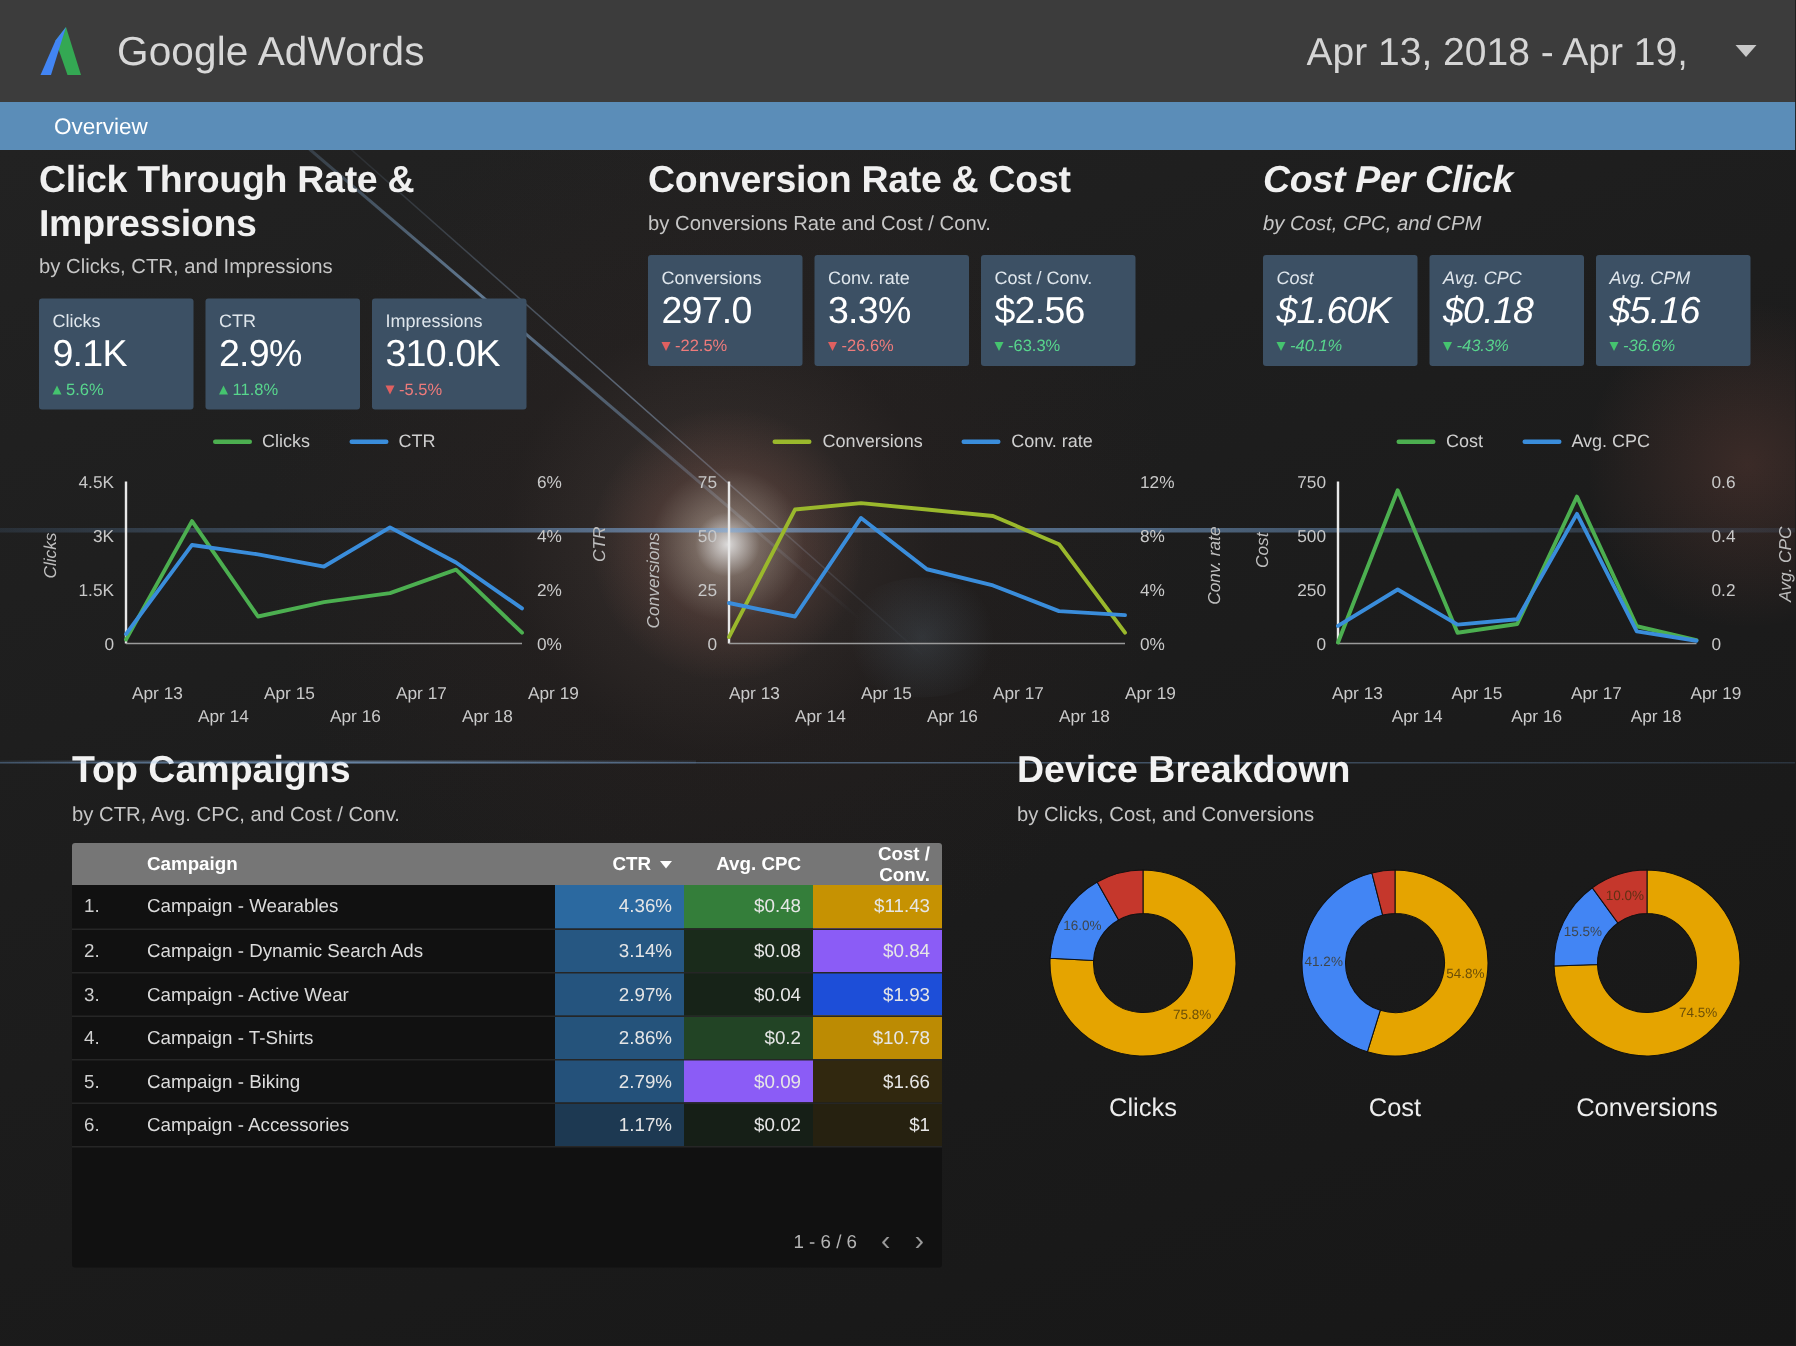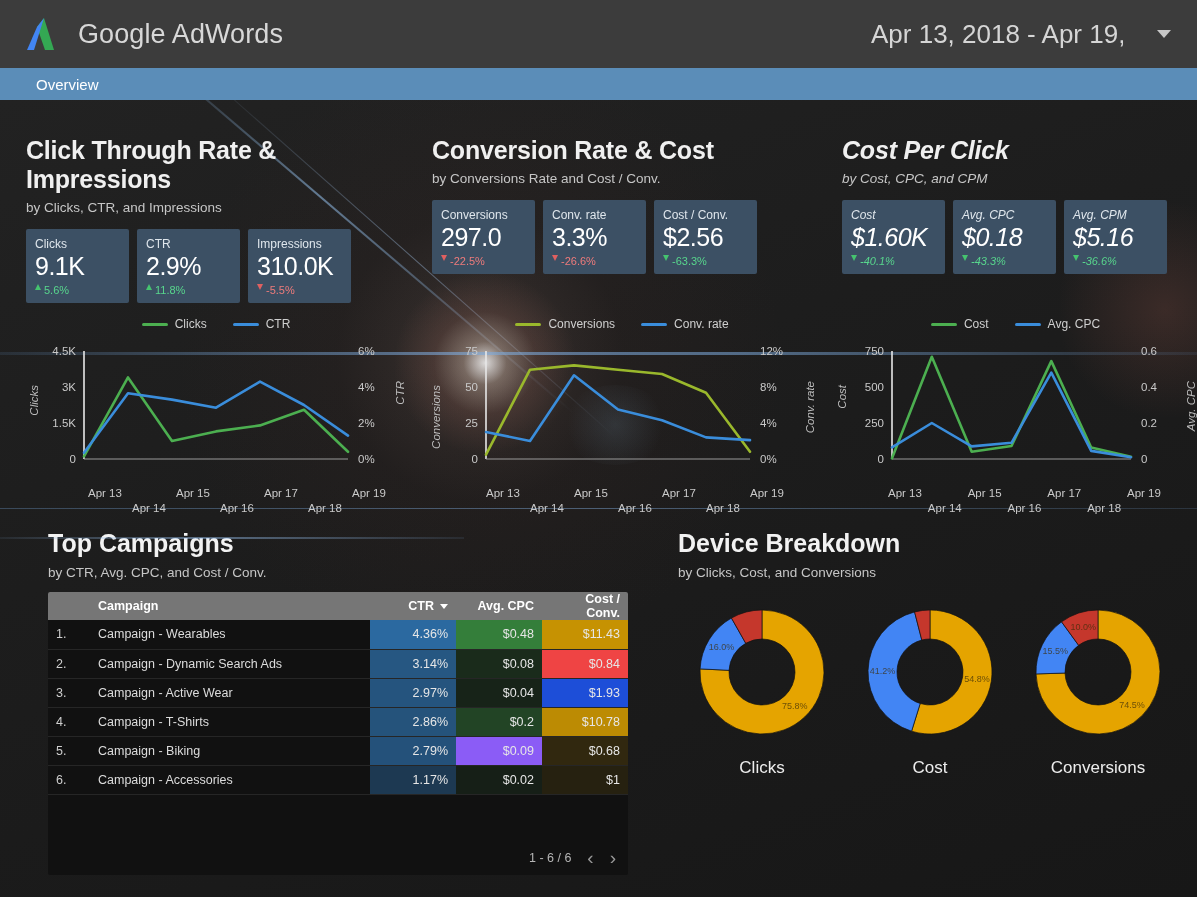--- a/index.html
+++ b/index.html
@@ -35,32 +35,32 @@
   .brand { margin-left: 14px; font-size: 27px; color: #d8d8d8; letter-spacing: .1px; }
   .daterange { margin-left: auto; display: flex; align-items: center; }
   .daterange .txt { font-size: 26px; color: #d5d5d5; white-space: nowrap; width: 252px; overflow: hidden; }
   .caret { width: 0; height: 0; border-left: 7px solid transparent; border-right: 7px solid transparent; border-top: 8px solid #c8c8c8; margin: 0 26px 0 34px; }
 
   
   .navbar { position: relative; height: 32px; background: #5b8db8; display: flex; align-items: center; z-index: 5; }
   .navtab { margin-left: 36px; font-size: 15px; color: #ffffff; }
 
   
-  .metrics { position: relative; display: flex; padding: 36px 0 0 0; z-index: 4; }
+  .metrics { position: relative; display: flex; padding: 6px 0 0 0; z-index: 4; }
   .msec { padding-left: 26px; }
   .msec.c1 { width: 406px; }
   .msec.c2 { width: 410px; }
   .msec.c3 { width: 381px; font-style: italic; }
   .msec h2 { font-size: 25px; color: #f0f0f0; font-weight: bold; letter-spacing: -.2px; }
   .msec .sub { font-size: 13.5px; color: #c6c6c6; margin-top: 6px; }
   .tiles { display: flex; gap: 8px; margin-top: 14px; }
   .tile { width: 103px; height: 74px; background: #3c5064; border-radius: 2px; padding: 8px 9px 0 9px; }
   .tile .k { font-size: 12px; color: #dfe6ec; white-space: nowrap; }
   .tile .v { font-size: 25px; color: #ffffff; margin-top: 1px; letter-spacing: -.5px; white-space: nowrap; }
-  .tile .d { font-size: 11px; margin-top: 3px; display: flex; align-items: flex-start; gap: 3px; white-space: nowrap; }
+  .tile .d { font-size: 11px; margin-top: 3px; display: flex; align-items: center; gap: 3px; white-space: nowrap; }
   .tile .d.up { color: #58d68d; }
   .tile .d.down { color: #ef7b7b; }
   .arrow { width: 0; height: 0; border-left: 3.5px solid transparent; border-right: 3.5px solid transparent; }
   .arrow.up { border-bottom: 6px solid #45c46f; }
   .arrow.down { border-top: 6px solid #e06060; }
   .arrow.gdown { border-top: 6px solid #45c46f; }
 
   
   .charts { position: relative; display: flex; margin-top: 14px; z-index: 4; }
   .chartbox { position: relative; }
@@ -375,42 +375,42 @@
                 <td class="name">Campaign - Wearables</td>
                 <td class="num" style="background: rgb(43, 105, 160);">4.36%</td>
                 <td class="num" style="background: rgb(52, 126, 58);">$0.48</td>
                 <td class="num" style="background: rgb(198, 146, 2);">$11.43</td>
               </tr>
               <tr>
                 <td class="idx">2.</td>
                 <td class="name">Campaign - Dynamic Search Ads</td>
                 <td class="num" style="background: rgb(38, 87, 130);">3.14%</td>
                 <td class="num" style="background: rgb(26, 43, 27);">$0.08</td>
-                <td class="num" style="background: #ef4444;">$0.84</td>
+                <td class="num" style="background: #8b5cf6;">$0.84</td>
               </tr>
               <tr>
                 <td class="idx">3.</td>
                 <td class="name">Campaign - Active Wear</td>
                 <td class="num" style="background: rgb(37, 84, 126);">2.97%</td>
                 <td class="num" style="background: rgb(23, 35, 24);">$0.04</td>
                 <td class="num" style="background: #1d4ed8;">$1.93</td>
               </tr>
               <tr>
                 <td class="idx">4.</td>
                 <td class="name">Campaign - T-Shirts</td>
                 <td class="num" style="background: rgb(37, 83, 123);">2.86%</td>
                 <td class="num" style="background: rgb(34, 68, 37);">$0.2</td>
                 <td class="num" style="background: rgb(188, 139, 3);">$10.78</td>
               </tr>
               <tr>
                 <td class="idx">5.</td>
                 <td class="name">Campaign - Biking</td>
                 <td class="num" style="background: rgb(36, 81, 122);">2.79%</td>
                 <td class="num" style="background: #8b5cf6;">$0.09</td>
-                <td class="num" style="background: rgb(49, 40, 15);">$0.68</td>
+                <td class="num" style="background: rgb(49, 40, 15);">$1.66</td>
               </tr>
               <tr>
                 <td class="idx">6.</td>
                 <td class="name">Campaign - Accessories</td>
                 <td class="num" style="background: rgb(29, 57, 82);">1.17%</td>
                 <td class="num" style="background: rgb(22, 31, 23);">$0.02</td>
                 <td class="num" style="background: rgb(38, 33, 16);">$1</td>
               </tr>
             </tbody>
         </table>

